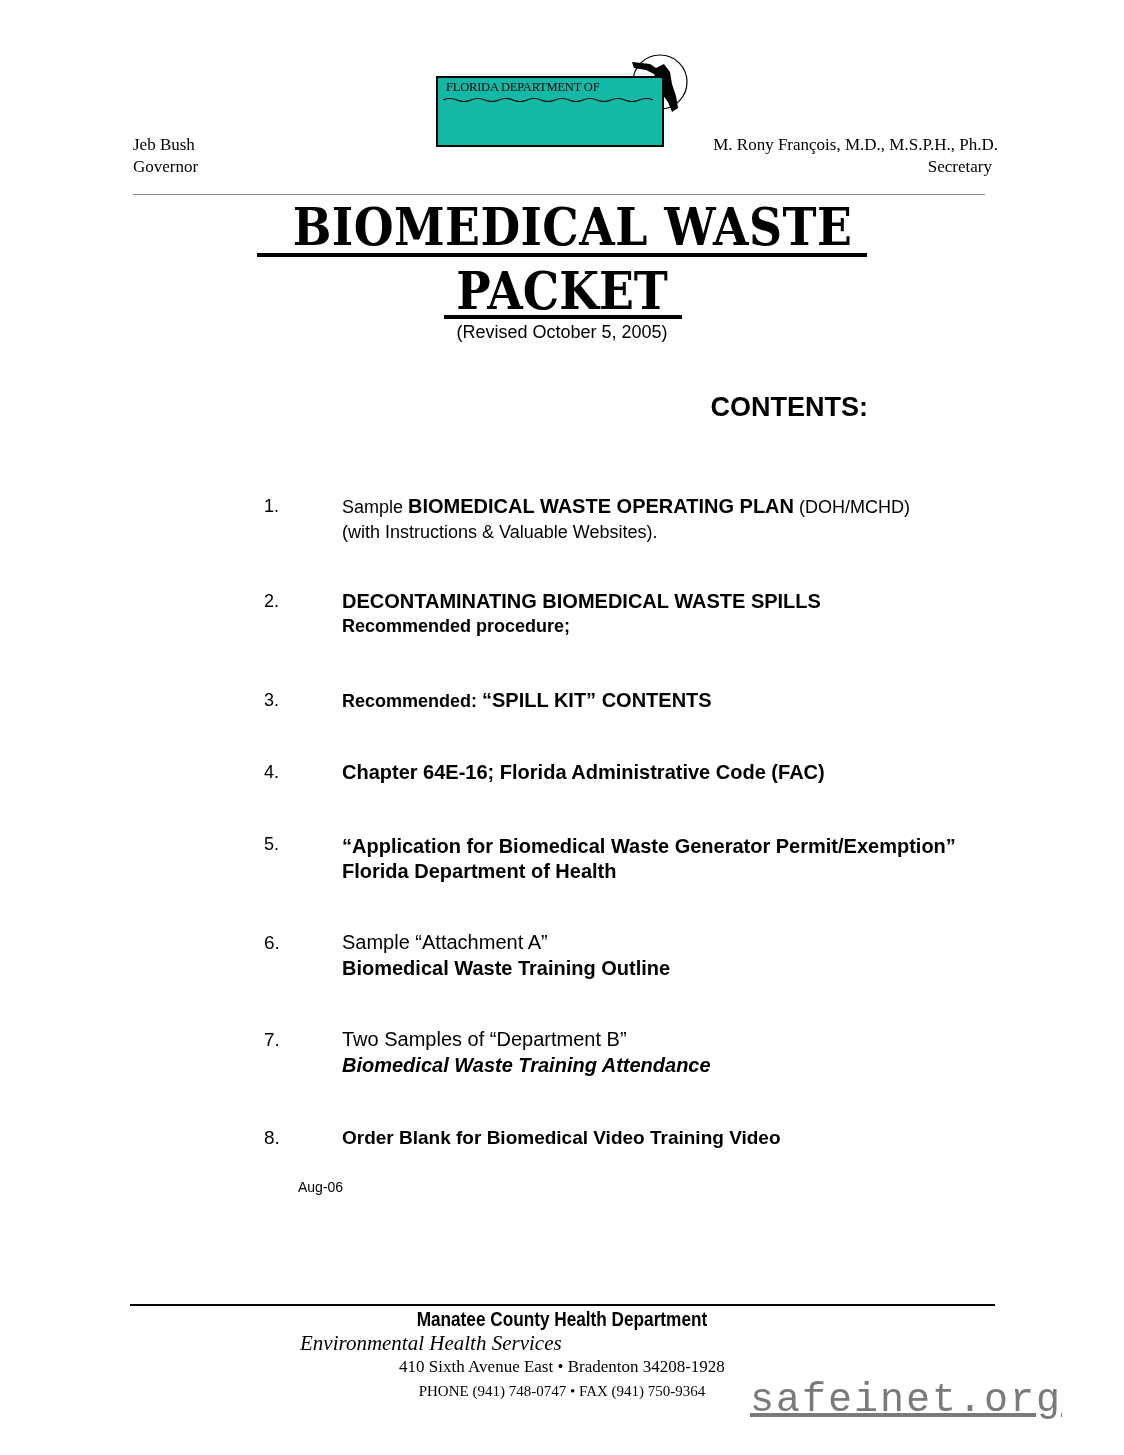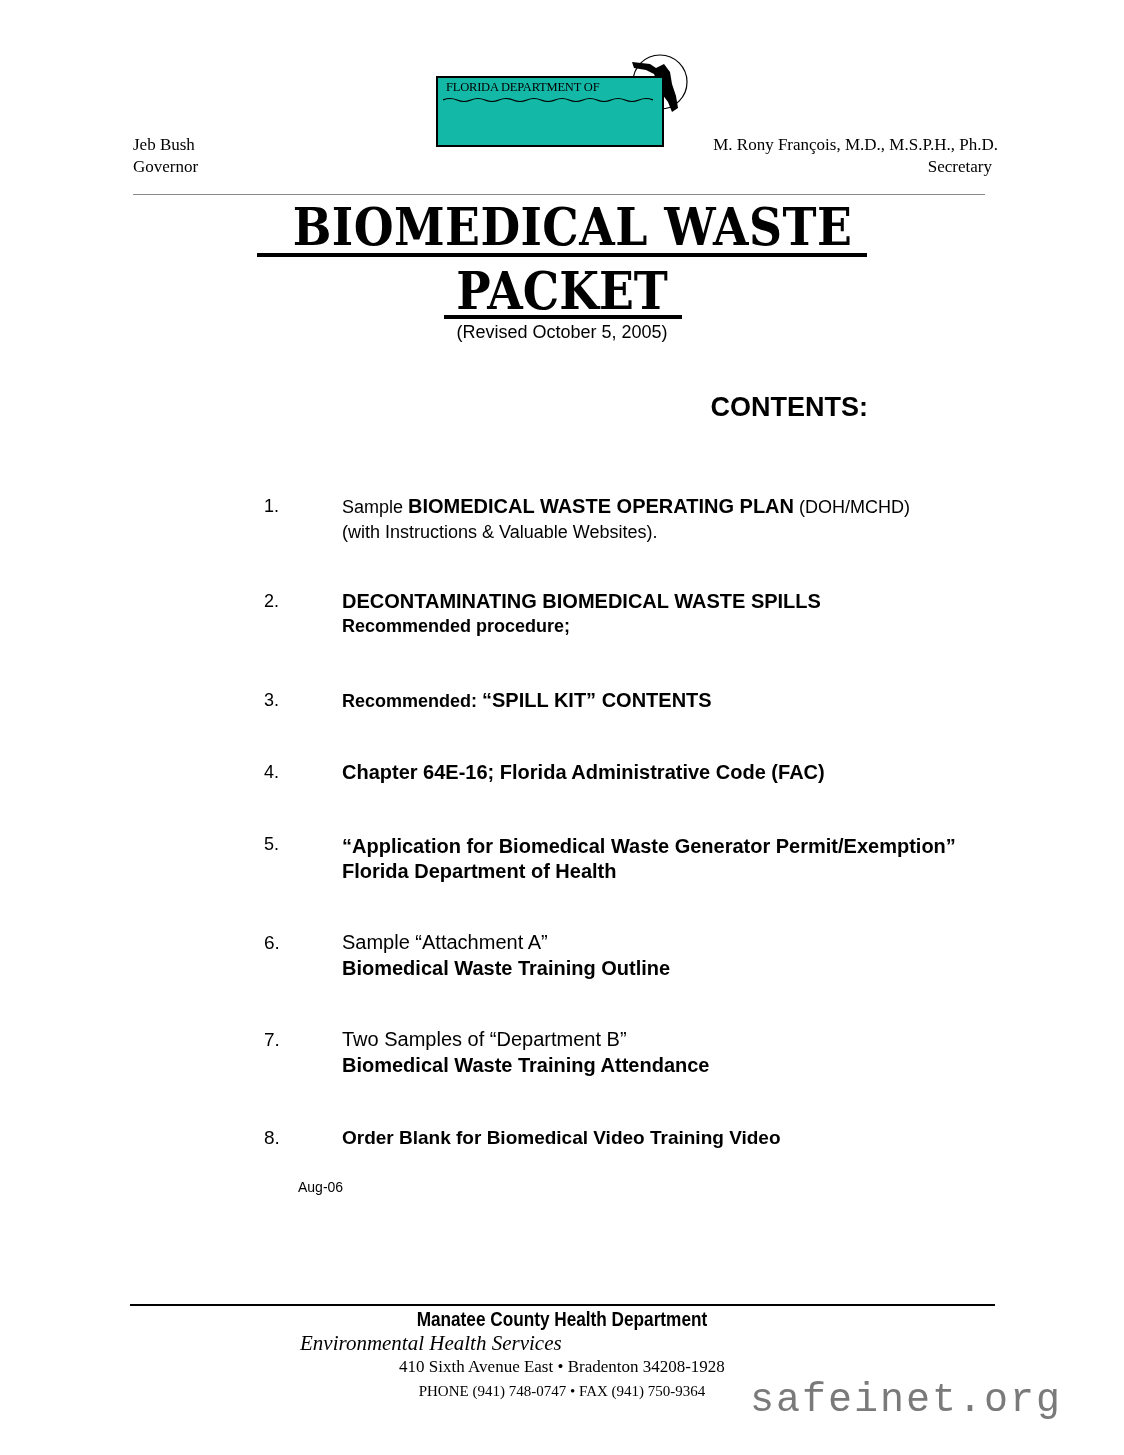--- a/index.html
+++ b/index.html
@@ -1,20 +1,20 @@
 <!DOCTYPE html>
 <html><head>
 <meta charset="utf-8">
 <style>
   html, body { margin: 0; padding: 0; background: #ffffff; }
   body { width: 1124px; height: 1455px; position: relative; overflow: hidden; color: #000; }
   .abs { position: absolute; }
   .serif { font-family: "Liberation Serif", "DejaVu Serif", serif; }
   .sans { font-family: "Liberation Sans", "DejaVu Sans", sans-serif; }
-  .mono { font-family: "Liberation Mono", "DejaVu Sans Mono", monospace; }
+  .mono { font-family: "Liberation Mono", "DejaVu Sans Mono", monospace; text-decoration: underline; }
 
   
   .hdr-left { left: 133px; top: 134px; font-size: 17px; line-height: 22px; }
   .hdr-right { right: 126px; top: 134px; font-size: 17px; line-height: 22px; text-align: right; }
   .hdr-right .sec { padding-right: 6px; }
   .hdr-rule { left: 133px; top: 194px; width: 852px; height: 1px; background: #888; }
 
   
   .logo { left: 436px; top: 52px; width: 256px; height: 100px; }
   .logo-box { position: absolute; left: 0; top: 24px; width: 228px; height: 71px; border: 2px solid #000; box-sizing: border-box; background: #14b8a6; }
@@ -131,21 +131,21 @@
   <div class="body">
     <div class="big">Sample “Attachment A”</div>
     <div class="b big" style="margin-top:1px;">Biomedical Waste Training Outline</div>
   </div>
 </div>
 
 <div class="abs sans item" style="top:1027px;">
   <span class="num" style="font-size:19px;">7.</span>
   <div class="body">
     <div class="big">Two Samples of “Department B”</div>
-    <div class="b big" style="margin-top:1px;">Biomedical Waste Training Attendance</div>
+    <div class="b big" style="margin-top:1px;font-style:italic;">Biomedical Waste Training Attendance</div>
   </div>
 </div>
 
 <div class="abs sans item" style="top:1125px;">
   <span class="num" style="font-size:19px;">8.</span>
   <div class="body">
     <div class="b" style="font-size:19px;">Order Blank for Biomedical Video Training Video</div>
   </div>
 </div>
 

